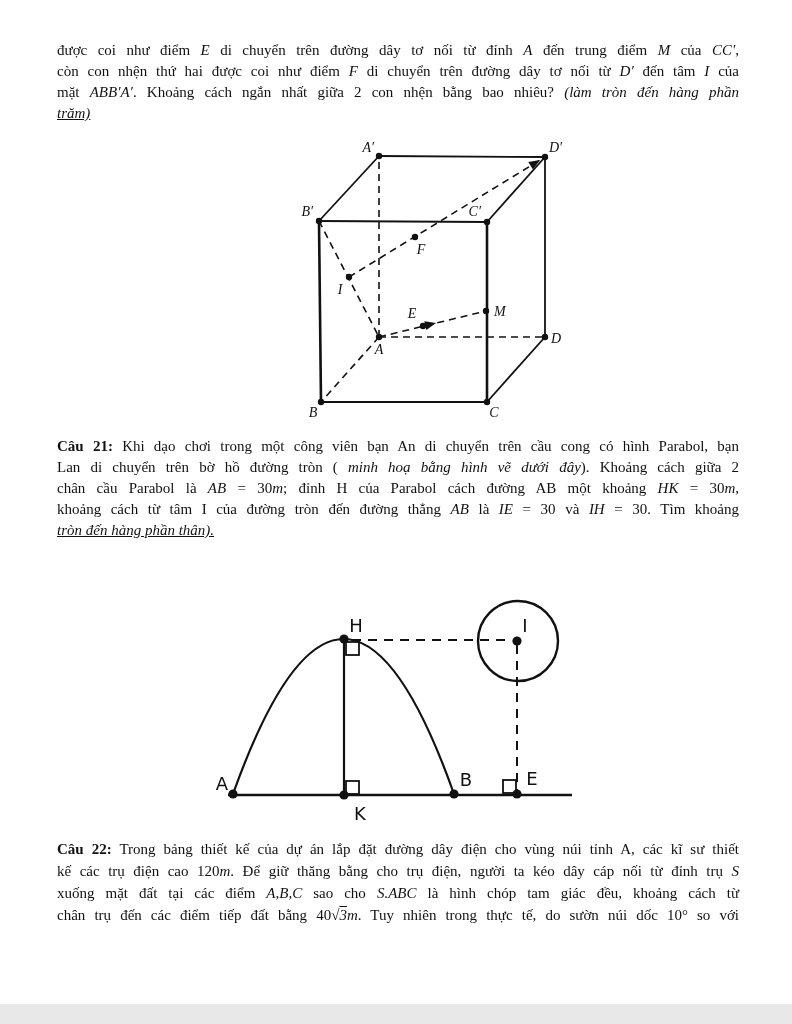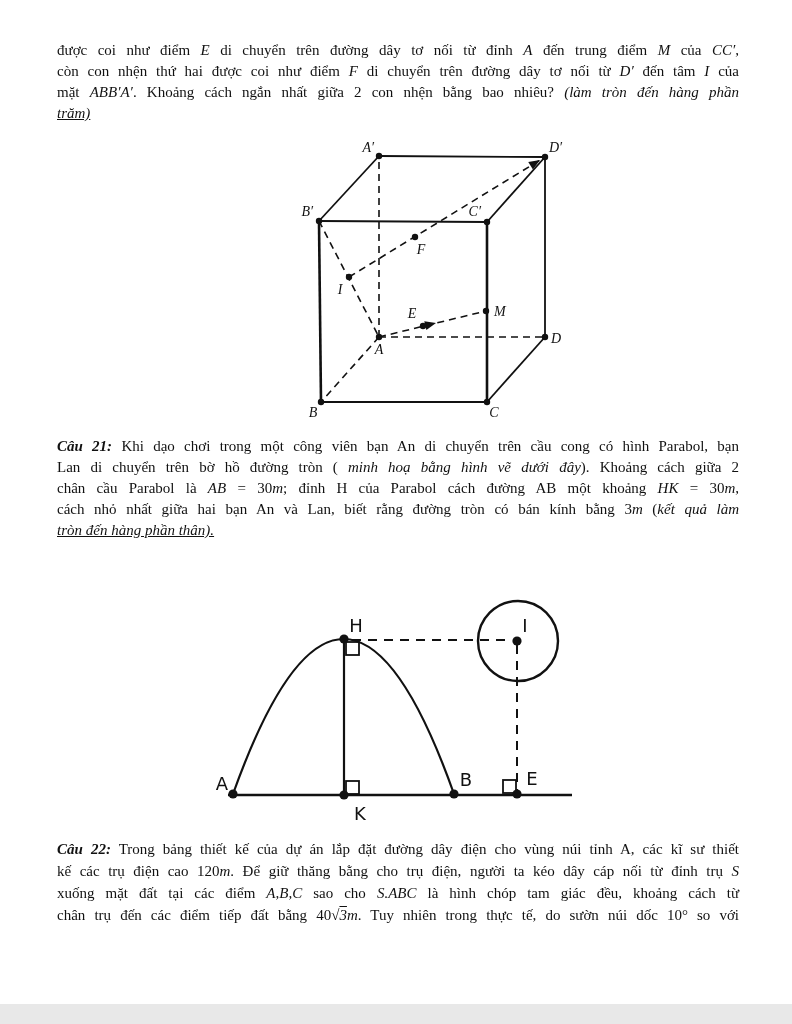--- a/index.html
+++ b/index.html
@@ -25,21 +25,21 @@
   .line{
     text-align:justify;
     text-align-last:justify;
     white-space:normal;
   }
   .line.last{
     text-align-last:left;
     text-decoration:underline;
   }
   .r-i{font-style:italic;}
-  .r-b{font-weight:bold;font-style:italic;}
+  .r-b{font-weight:bold;}
   .r-ol{text-decoration:overline;}
   svg{position:absolute;}
   #fig-cube{left:270px;top:132px;}
   #fig-parabola{left:190px;top:572px;}
   .cube-label{
     font-family:"Liberation Serif", serif;
     font-style:italic;
     font-size:14px;
     fill:#111;
   }
@@ -99,21 +99,21 @@
       <text x="379" y="354" text-anchor="middle" class="cube-label">A</text>
       <text x="340" y="294" text-anchor="middle" class="cube-label">I</text>
       <text x="421" y="254" text-anchor="middle" class="cube-label">F</text>
       <text x="412" y="318" text-anchor="middle" class="cube-label">E</text>
       <text x="494" y="316" text-anchor="start" class="cube-label">M</text>
     </svg>
   <div id="para-cau21" class="para">
       <div class="line"><span class="r-b ">Câu 21:</span><span class=""> Khi dạo chơi trong một công viên bạn An di chuyển trên cầu cong có hình  Parabol, bạn</span></div>
       <div class="line"><span class="">Lan di chuyển trên  bờ hồ đường tròn ( </span><span class="r-i ">minh hoạ bằng hình vẽ dưới đây</span><span class="">). Khoảng cách giữa 2</span></div>
       <div class="line"><span class="">chân cầu Parabol là </span><span class="r-i ">AB</span><span class=""> = 30</span><span class="r-i ">m</span><span class="">; đỉnh H của Parabol cách đường AB một khoảng </span><span class="r-i ">HK</span><span class=""> = 30</span><span class="r-i ">m</span><span class="">,</span></div>
-      <div class="line"><span class="">cách nhỏ nhất giữa hai bạn An và Lan, biết rằng đường tròn có bán kính bằng 3</span><span class="r-i ">m</span><span class=""> (</span><span class="r-i ">kết quả làm</span></div>
+      <div class="line"><span class="">khoảng cách từ tâm I của đường tròn đến đường thẳng </span><span class="r-i ">AB</span><span class=""> là </span><span class="r-i ">IE</span><span class=""> = 30 và </span><span class="r-i ">IH</span><span class=""> = 30. Tìm khoảng</span></div>
       <div class="line last"><span class="r-i ">tròn đến hàng phần thân).</span></div>
     </div>
   <svg id="fig-parabola" viewBox="190 572 420 256" width="420" height="256">
       <line x1="228" y1="795" x2="572" y2="795" stroke="#111" stroke-width="2.4"></line>
       <path d="M 233 794 Q 344 484 454 794" fill="none" stroke="#111" stroke-width="2.2"></path>
       <line x1="344" y1="639" x2="344" y2="795" stroke="#111" stroke-width="2.2"></line>
       <line x1="352" y1="640" x2="512" y2="640" stroke="#111" stroke-width="2" stroke-dasharray="9 7"></line>
       <line x1="517" y1="645" x2="517" y2="792" stroke="#111" stroke-width="2" stroke-dasharray="9 7"></line>
       <circle cx="518" cy="641" r="40" fill="none" stroke="#111" stroke-width="2.4"></circle>
       <rect x="346" y="642" width="13" height="13" fill="none" stroke="#111" stroke-width="1.8"></rect>

